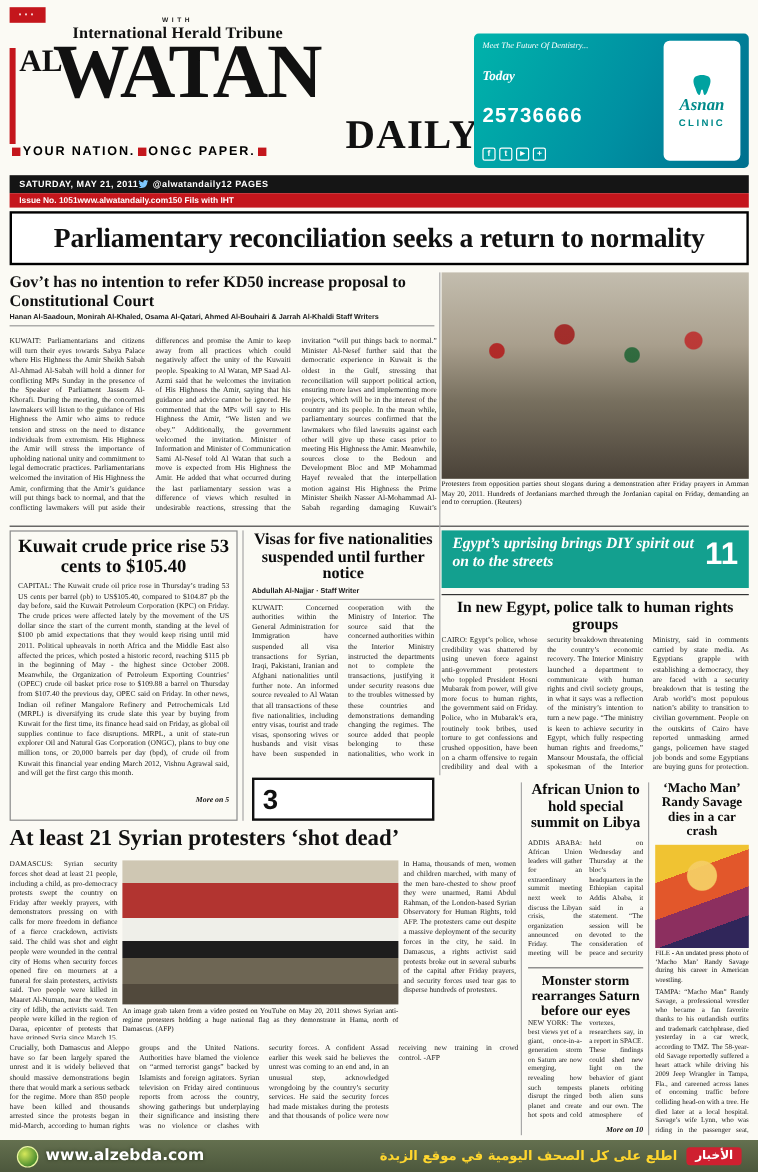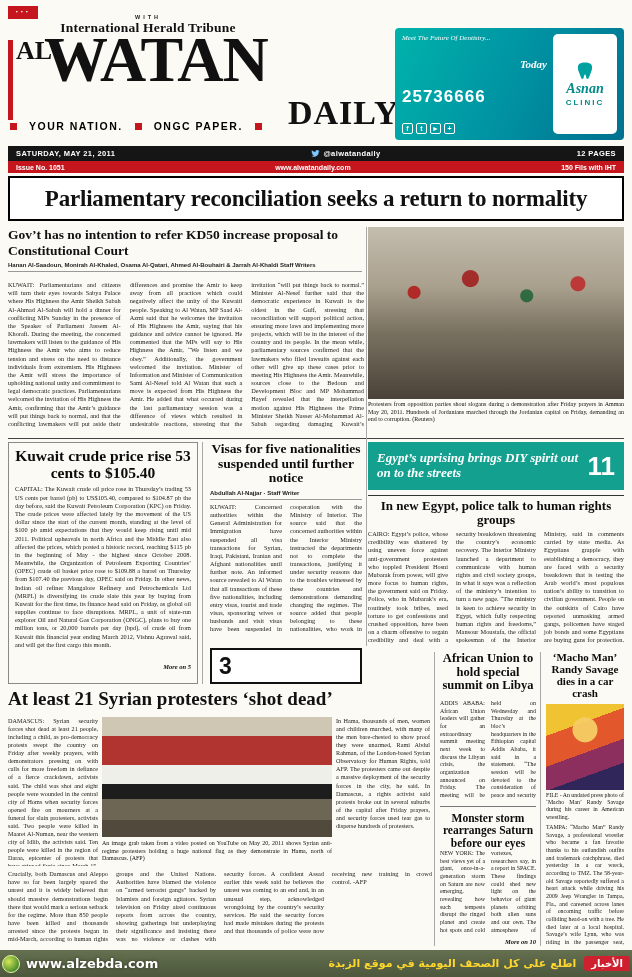--- a/index.html
+++ b/index.html
@@ -9,61 +9,61 @@
   .abs{position:absolute}
   
   .red-badge{background:#c4161c;color:#fff;font:bold 9px/13px "Liberation Sans",sans-serif;text-align:center;letter-spacing:2px}
   .iht-wrap{text-align:center;width:200px}
   .with{font:bold 5.5px "Liberation Sans",sans-serif;letter-spacing:3px;color:#222}
   .iht{font:bold 13.5px "Liberation Serif",serif;letter-spacing:.2px}
   .red-vbar{background:#c4161c}
   .title-al{font-weight:900;font-size:26px;line-height:1}
   .title-watan{font-weight:900;font-size:64px;line-height:1;letter-spacing:-1px}
   .title-daily{font-weight:900;font-size:34px;line-height:1;letter-spacing:1px}
-  .tagline{font:bold 10.5px "Liberation Sans",sans-serif;letter-spacing:1.5px;display:flex;align-items:center;gap:12px;color:#000}
+  .tagline{font:bold 10.5px "Liberation Sans",sans-serif;letter-spacing:1.5px;display:flex;align-items:center;gap:2px;color:#000}
   .sq{width:7px;height:7px;background:#c4161c;display:inline-block}
   
   .ad{background:linear-gradient(115deg,#00b3ab,#0090a2 55%,#00708e);border-radius:4px;color:#fff;display:flex;padding:6px 7px;gap:6px}
   .ad-left{flex:1;display:flex;flex-direction:column;justify-content:space-between}
   .ad-tag{font:italic 7px "Liberation Serif",serif}
-  .ad-today{font:italic bold 11px "Liberation Serif",serif;text-align:right}
+  .ad-today{font:italic bold 11px "Liberation Serif",serif;}
   .ad-phone{font:bold 17px "Liberation Sans",sans-serif;letter-spacing:1px}
   .ad-social{display:flex;gap:3px}
   .soc{width:11px;height:11px;border:1px solid #fff;border-radius:2px;font:bold 7px/9px "Liberation Sans",sans-serif;text-align:center;color:#fff}
   .ad-brand{width:64px;background:#fff;border-radius:5px;color:#008a8a;display:flex;flex-direction:column;align-items:center;justify-content:center;gap:1px}
   .brand1{font:italic bold 14px "Liberation Serif",serif}
   .brand2{font:bold 8px "Liberation Sans",sans-serif;letter-spacing:2px}
   
-  .bar{display:flex;justify-content:space-between;align-items:center;padding:0 8px;color:#fff;font-family:"Liberation Sans",sans-serif;font-weight:bold}
+  .bar{display:flex;align-items:center;padding:0 8px;color:#fff;font-family:"Liberation Sans",sans-serif;font-weight:bold}
   #datebar{background:#151515;font-size:7.5px;letter-spacing:.4px}
   #issuebar{background:#c4161c;font-size:7px}
   .bar-center{display:flex;align-items:center;gap:3px}
   
   #main-headline{border:2.5px solid #000;display:flex;align-items:center;justify-content:center;
     font-weight:bold;font-size:23px;white-space:nowrap;letter-spacing:-.2px;background:#fff}
   .subhead{font-size:13.5px;font-weight:bold;line-height:1.15}
   .byline{font:bold 6px/1.35 "Liberation Sans",sans-serif;color:#222;border-bottom:1px solid #999;padding-bottom:2px}
   .bt{font-size:6.3px;line-height:1.3;text-align:justify;overflow:hidden;column-fill:auto;color:#1a1a1a}
   .caption{font-size:6px;line-height:1.25;text-align:justify;color:#111;overflow:hidden}
   .photo{overflow:hidden}
   
-  .promo{background:#13a08f;color:#fff;display:flex;align-items:center;padding:4px 9px;gap:8px}
+  .promo{background:#13a08f;color:#fff;display:flex;align-items:flex-start;padding:4px 9px;gap:8px}
   .promo-title{font:italic bold 13px/1.12 "Liberation Serif",serif;flex:1}
   .promo-page{font:bold 26px "Liberation Sans",sans-serif}
   .box{border:1px solid #8a8a8a;padding:5px 6px;background:#fbfaf4}
   .sec-head{font-weight:bold;text-align:center;line-height:1.08;color:#0c0c0c}
   .imf{border:2px solid #111;display:flex;align-items:center;padding:3px 7px;gap:7px;background:#fff}
   .imf-title{font:bold 11.5px/1.1 "Liberation Serif",serif;flex:1}
   .imf-page{font:bold 23px "Liberation Sans",sans-serif}
   .more{font:italic bold 6.5px "Liberation Serif",serif;text-align:right;color:#111}
   .vr{position:absolute;width:1px;background:#a8a8a8}
   .hr{position:absolute;height:1px;background:#444}
   
   .banner{background:linear-gradient(180deg,#64704f,#4c573c);display:flex;align-items:center;justify-content:space-between;
-          padding:0 2px;font-family:"DejaVu Sans",sans-serif}
+          padding:0 14px;font-family:"DejaVu Sans",sans-serif}
   .banner-left{display:flex;align-items:center;gap:6px}
   .zlogo{width:18px;height:18px;border-radius:50%;background:radial-gradient(circle at 35% 35%,#d6e85a,#4f8f2f 70%);border:1px solid #e8f3a0}
   .zsite{font-weight:bold;font-size:13px;color:#fff;text-shadow:0 0 3px #2c3520}
   .zarabic{color:#ffd62e;font-size:11px;font-weight:bold}
   .zbadge{background:#cf2030;color:#fff;font-size:10px;font-weight:bold;padding:2px 7px;border-radius:3px;margin-right:0;margin-left:8px}
 </style>
 </head>
 <body>
 
 <div id="page">

